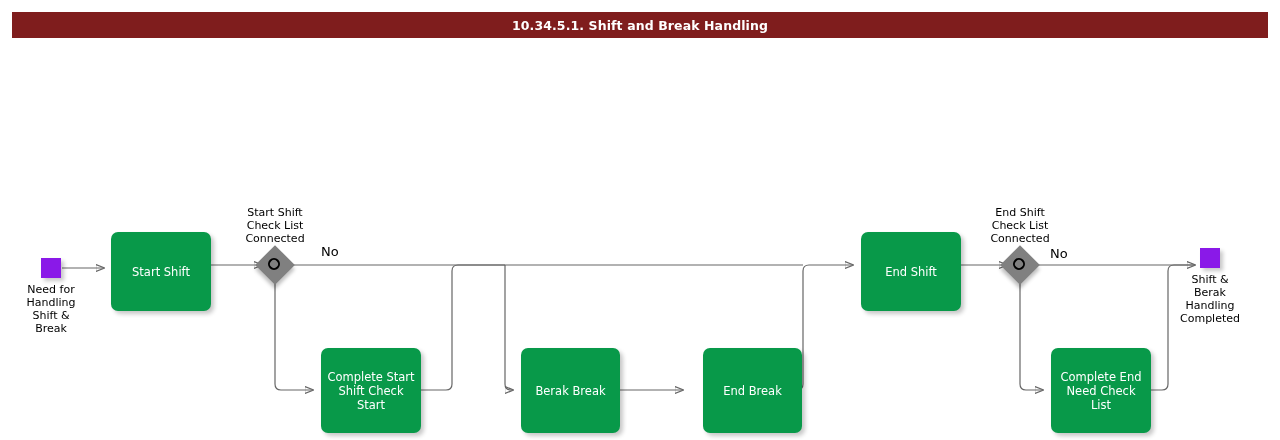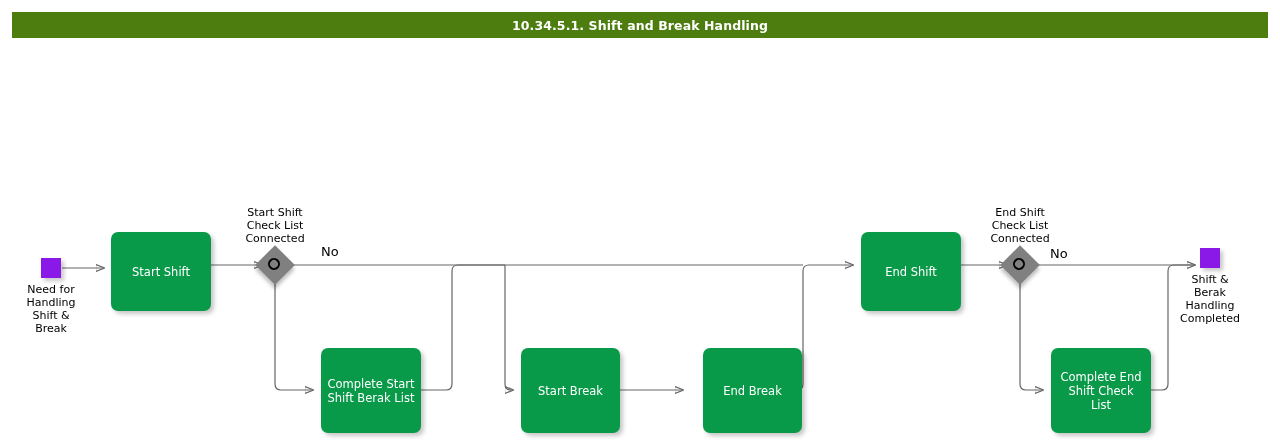--- a/index.html
+++ b/index.html
@@ -6,21 +6,21 @@
   body{
     width:1280px;height:440px;background:#ffffff;
     font-family:"DejaVu Sans", sans-serif;
     overflow:hidden;position:relative;
   }
   #canvas{position:absolute;left:0;top:0;width:1280px;height:440px;}
 
   
   .titlebar{
     position:absolute;left:12px;top:12px;width:1256px;height:26px;
-    background:#4d7c0f;color:#ffffff;
+    background:#7f1d1d;color:#ffffff;
     font-size:12.5px;font-weight:bold;
     display:flex;align-items:center;justify-content:center;
     letter-spacing:0.1px;
     text-align:right;
   }
 
   
   svg.edges{position:absolute;left:0;top:0;width:1280px;height:440px;}
   svg.edges path, svg.edges line{fill:none;stroke:#666666;stroke-width:1.2px;}
 
@@ -111,30 +111,30 @@
 
   <div class="node marker" style="left:41px;top:258px;"></div>
   <div class="marker-label" style="left:-9px;top:283px;">Need for
 Handling
 Shift &amp;
 Break</div>
 
   <div class="node task" style="left:111px;top:232px;width:100px;height:79px;">Start Shift</div>
 
   <div class="node task" style="left:321px;top:348px;width:100px;height:85px;">Complete Start
-Shift Berak List</div>
+Shift Check Start</div>
 
-  <div class="node task" style="left:521px;top:348px;width:99px;height:85px;">Start Break</div>
+  <div class="node task" style="left:521px;top:348px;width:99px;height:85px;">Berak Break</div>
 
   <div class="node task" style="left:691px;top:348px;width:99px;height:85px;margin-left:12px;">End Break</div>
 
   <div class="node task" style="left:861px;top:232px;width:100px;height:79px;">End Shift</div>
 
   <div class="node task" style="left:1051px;top:348px;width:100px;height:85px;">Complete End
-Shift Check List</div>
+Need Check List</div>
 
   <div class="node" style="left:261px;top:251px;width:28px;height:28px;">
     <div class="gateway"></div>
     <div class="gateway-ring"></div>
   </div>
   <div class="gw-label" style="left:200px;top:206px;">Start Shift
 Check List
 Connected</div>
   <div class="edge-label" style="left:321px;top:244px;">No</div>
 

